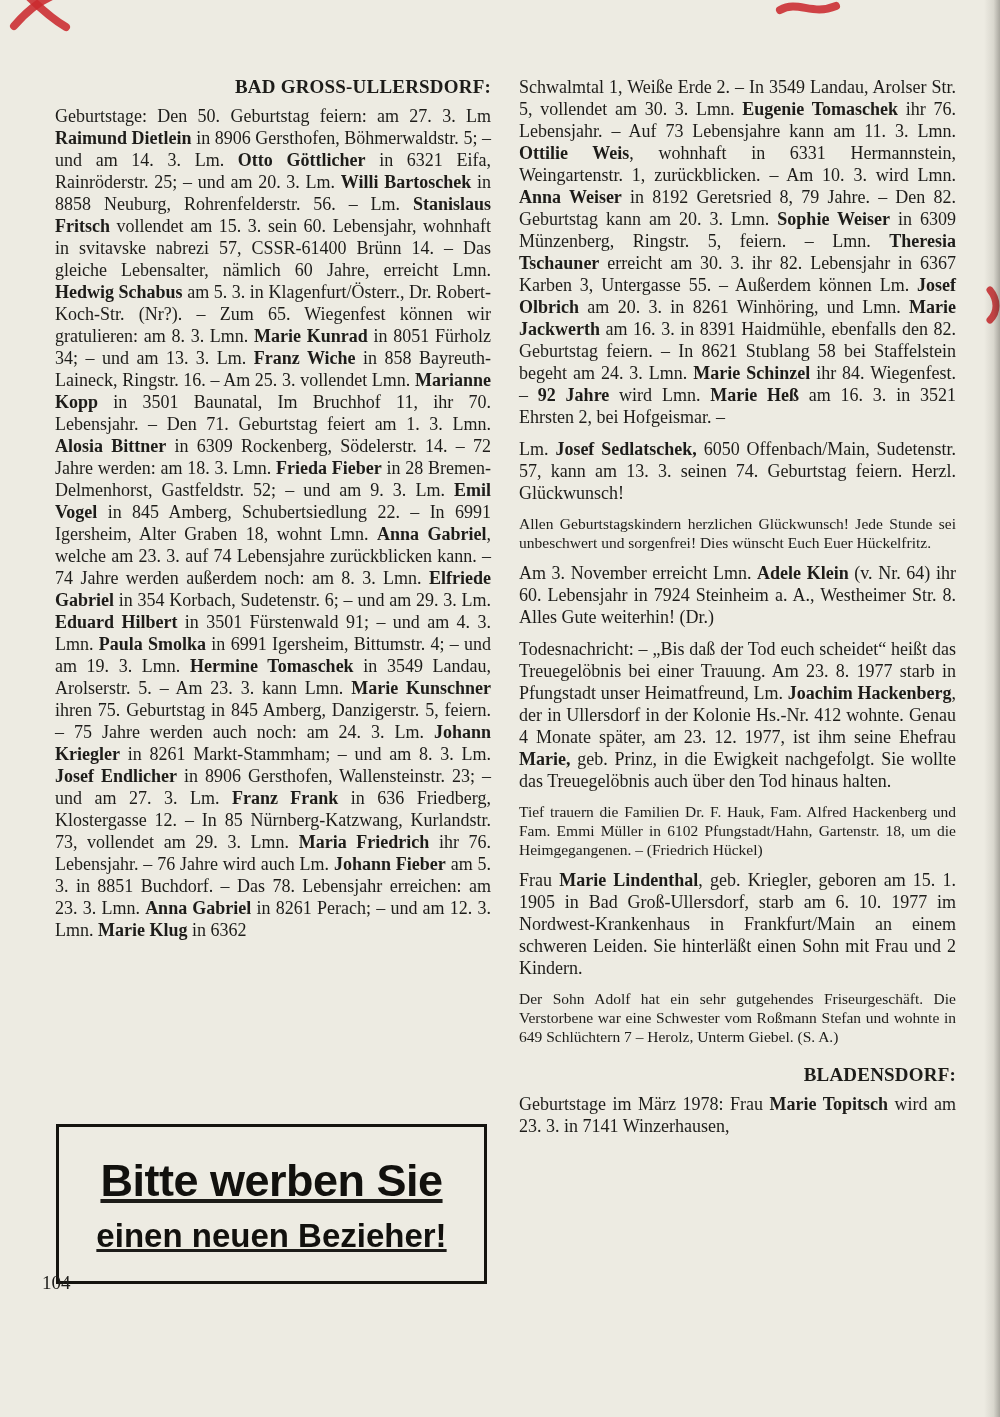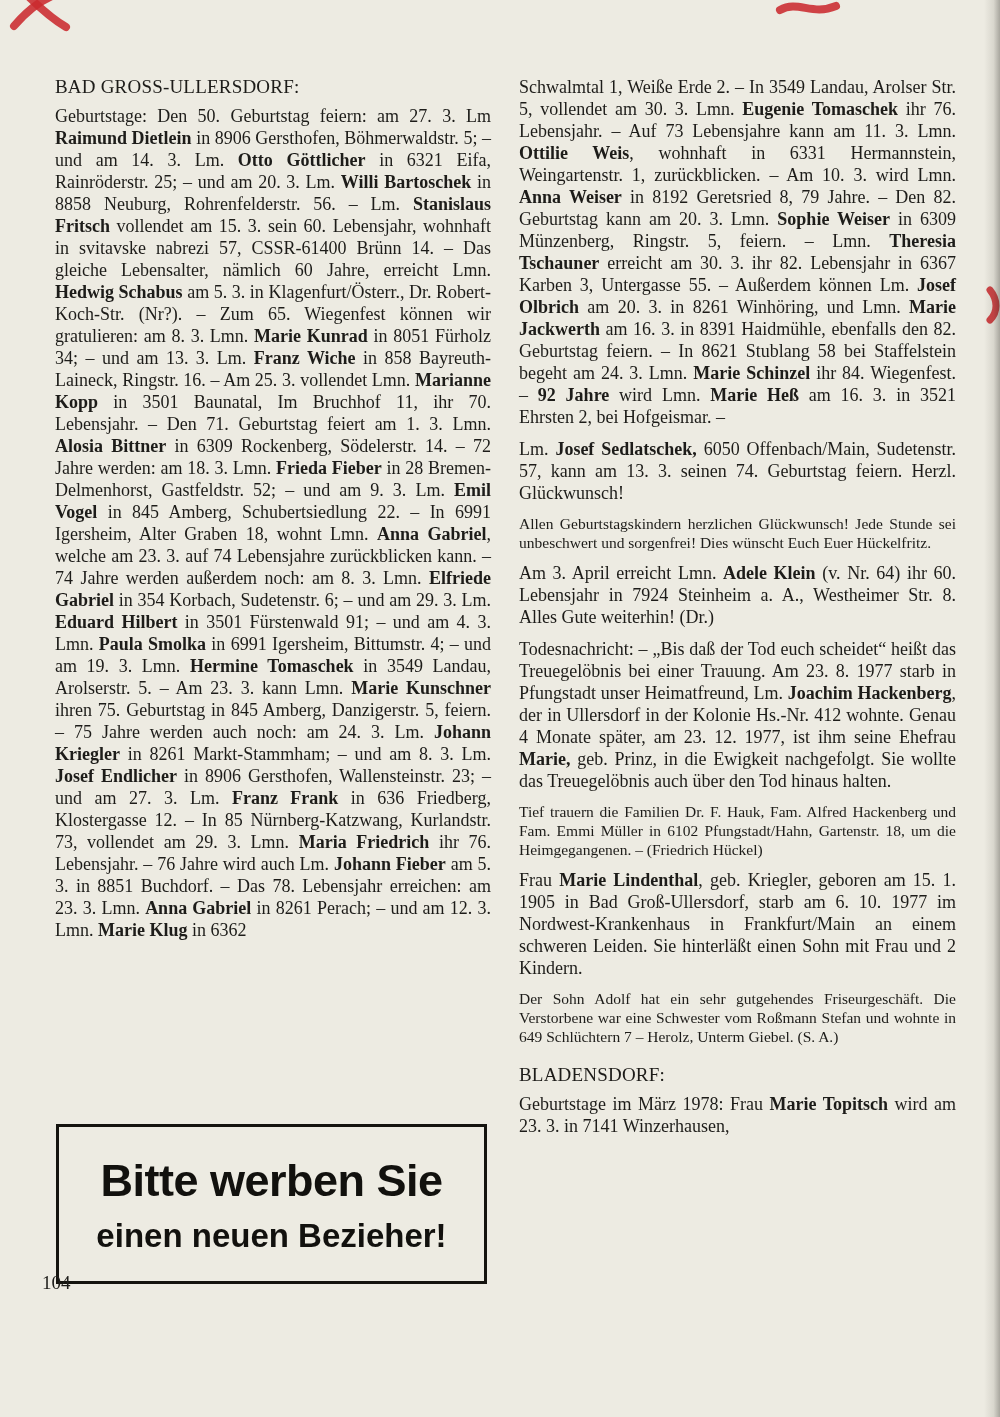--- a/index.html
+++ b/index.html
@@ -25,23 +25,24 @@
     pointer-events: none;
   }
   .col {
     position: absolute;
     top: 76px;
   }
   .col-left  { left: 55px;  width: 436px; }
   .col-right { left: 519px; width: 437px; }
   h2.section-heading {
     font-size: 19px;
-    font-weight: normal;
+    font-weight: bold;
     letter-spacing: 0.2px;
     margin: 0 0 7px 0;
+    text-align: right;
   }
   h2.section-heading.spaced {
     margin-top: 18px;
   }
   p.para {
     font-size: 18px;
     line-height: 22px;
     text-align: justify;
     margin: 0 0 10px 0;
     hyphens: auto;
@@ -54,20 +55,21 @@
   .ad-box {
     position: absolute;
     left: 56px;
     top: 1124px;
     width: 431px;
     box-sizing: border-box;
     border: 3px solid #14130e;
     text-align: center;
     padding: 28px 8px 26px 8px;
     font-family: "Liberation Sans", "DejaVu Sans", sans-serif;
+    text-decoration: underline;
   }
   .ad-line1 {
     font-size: 45px;
     font-weight: bold;
     letter-spacing: -0.5px;
     color: #12110e;
   }
   .ad-line2 {
     font-size: 33px;
     font-weight: bold;
@@ -101,21 +103,21 @@
 
   <div class="col col-left">
     <h2 class="section-heading">BAD GROSS-ULLERSDORF:</h2>
     <p class="para"><span>Geburtstage: Den 50. Geburtstag feiern: am 27. 3. Lm </span><b>Raimund Dietlein</b><span> in 8906 Gersthofen, Böhmerwaldstr. 5; – und am 14. 3. Lm. </span><b>Otto Göttlicher</b><span> in 6321 Eifa, Rainröderstr. 25; – und am 20. 3. Lm. </span><b>Willi Bartoschek</b><span> in 8858 Neuburg, Rohrenfelderstr. 56. – Lm. </span><b>Stanislaus Fritsch</b><span> vollendet am 15. 3. sein 60. Lebensjahr, wohnhaft in svitavske nabrezi 57, CSSR-61400 Brünn 14. – Das gleiche Lebensalter, nämlich 60 Jahre, erreicht Lmn. </span><b>Hedwig Schabus</b><span> am 5. 3. in Klagenfurt/Österr., Dr. Robert-Koch-Str. (Nr?). – Zum 65. Wiegenfest können wir gratulieren: am 8. 3. Lmn. </span><b>Marie Kunrad</b><span> in 8051 Fürholz 34; – und am 13. 3. Lm. </span><b>Franz Wiche</b><span> in 858 Bayreuth-Laineck, Ringstr. 16. – Am 25. 3. vollendet Lmn. </span><b>Marianne Kopp</b><span> in 3501 Baunatal, Im Bruchhof 11, ihr 70. Lebensjahr. – Den 71. Geburtstag feiert am 1. 3. Lmn. </span><b>Alosia Bittner</b><span> in 6309 Rockenberg, Södelerstr. 14. – 72 Jahre werden: am 18. 3. Lmn. </span><b>Frieda Fieber</b><span> in 28 Bremen-Delmenhorst, Gastfeldstr. 52; – und am 9. 3. Lm. </span><b>Emil Vogel</b><span> in 845 Amberg, Schubertsiedlung 22. – In 6991 Igersheim, Alter Graben 18, wohnt Lmn. </span><b>Anna Gabriel</b><span>, welche am 23. 3. auf 74 Lebensjahre zurückblicken kann. – 74 Jahre werden außerdem noch: am 8. 3. Lmn. </span><b>Elfriede Gabriel</b><span> in 354 Korbach, Sudetenstr. 6; – und am 29. 3. Lm. </span><b>Eduard Hilbert</b><span> in 3501 Fürstenwald 91; – und am 4. 3. Lmn. </span><b>Paula Smolka</b><span> in 6991 Igersheim, Bittumstr. 4; – und am 19. 3. Lmn. </span><b>Hermine Tomaschek</b><span> in 3549 Landau, Arolserstr. 5. – Am 23. 3. kann Lmn. </span><b>Marie Kunschner</b><span> ihren 75. Geburtstag in 845 Amberg, Danzigerstr. 5, feiern. – 75 Jahre werden auch noch: am 24. 3. Lm. </span><b>Johann Kriegler</b><span> in 8261 Markt-Stammham; – und am 8. 3. Lm. </span><b>Josef Endlicher</b><span> in 8906 Gersthofen, Wallensteinstr. 23; – und am 27. 3. Lm. </span><b>Franz Frank</b><span> in 636 Friedberg, Klostergasse 12. – In 85 Nürnberg-Katzwang, Kurlandstr. 73, vollendet am 29. 3. Lmn. </span><b>Maria Friedrich</b><span> ihr 76. Lebensjahr. – 76 Jahre wird auch Lm. </span><b>Johann Fieber</b><span> am 5. 3. in 8851 Buchdorf. – Das 78. Lebensjahr erreichen: am 23. 3. Lmn. </span><b>Anna Gabriel</b><span> in 8261 Perach; – und am 12. 3. Lmn. </span><b>Marie Klug</b><span> in 6362</span></p>
   </div>
 
   <div class="col col-right">
     <p class="para"><span>Schwalmtal 1, Weiße Erde 2. – In 3549 Landau, Arolser Str. 5, vollendet am 30. 3. Lmn. </span><b>Eugenie Tomaschek</b><span> ihr 76. Lebensjahr. – Auf 73 Lebensjahre kann am 11. 3. Lmn. </span><b>Ottilie Weis</b><span>, wohnhaft in 6331 Hermannstein, Weingartenstr. 1, zurückblicken. – Am 10. 3. wird Lmn. </span><b>Anna Weiser</b><span> in 8192 Geretsried 8, 79 Jahre. – Den 82. Geburtstag kann am 20. 3. Lmn. </span><b>Sophie Weiser</b><span> in 6309 Münzenberg, Ringstr. 5, feiern. – Lmn. </span><b>Theresia Tschauner</b><span> erreicht am 30. 3. ihr 82. Lebensjahr in 6367 Karben 3, Untergasse 55. – Außerdem können Lm. </span><b>Josef Olbrich</b><span> am 20. 3. in 8261 Winhöring, und Lmn. </span><b>Marie Jackwerth</b><span> am 16. 3. in 8391 Haidmühle, ebenfalls den 82. Geburtstag feiern. – In 8621 Stublang 58 bei Staffelstein begeht am 24. 3. Lmn. </span><b>Marie Schinzel</b><span> ihr 84. Wiegenfest. – </span><b>92 Jahre</b><span> wird Lmn. </span><b>Marie Heß</b><span> am 16. 3. in 3521 Ehrsten 2, bei Hofgeismar. –</span></p>
     <p class="para"><span>Lm. </span><b>Josef Sedlatschek,</b><span> 6050 Offenbach/Main, Sudetenstr. 57, kann am 13. 3. seinen 74. Geburtstag feiern. Herzl. Glückwunsch!</span></p>
     <p class="para small"><span>Allen Geburtstagskindern herzlichen Glückwunsch! Jede Stunde sei unbeschwert und sorgenfrei! Dies wünscht Euch Euer Hückelfritz.</span></p>
-    <p class="para"><span>Am 3. April erreicht Lmn. </span><b>Adele Klein</b><span> (v. Nr. 64) ihr 60. Lebensjahr in 7924 Steinheim a. A., Westheimer Str. 8. Alles Gute weiterhin! (Dr.)</span></p>
+    <p class="para"><span>Am 3. November erreicht Lmn. </span><b>Adele Klein</b><span> (v. Nr. 64) ihr 60. Lebensjahr in 7924 Steinheim a. A., Westheimer Str. 8. Alles Gute weiterhin! (Dr.)</span></p>
     <p class="para"><span>Todesnachricht: – „Bis daß der Tod euch scheidet“ heißt das Treuegelöbnis bei einer Trauung. Am 23. 8. 1977 starb in Pfungstadt unser Heimatfreund, Lm. </span><b>Joachim Hackenberg</b><span>, der in Ullersdorf in der Kolonie Hs.-Nr. 412 wohnte. Genau 4 Monate später, am 23. 12. 1977, ist ihm seine Ehefrau </span><b>Marie,</b><span> geb. Prinz, in die Ewigkeit nachgefolgt. Sie wollte das Treuegelöbnis auch über den Tod hinaus halten.</span></p>
     <p class="para small"><span>Tief trauern die Familien Dr. F. Hauk, Fam. Alfred Hackenberg und Fam. Emmi Müller in 6102 Pfungstadt/Hahn, Gartenstr. 18, um die Heimgegangenen. – (Friedrich Hückel)</span></p>
     <p class="para"><span>Frau </span><b>Marie Lindenthal</b><span>, geb. Kriegler, geboren am 15. 1. 1905 in Bad Groß-Ullersdorf, starb am 6. 10. 1977 im Nordwest-Krankenhaus in Frankfurt/Main an einem schweren Leiden. Sie hinterläßt einen Sohn mit Frau und 2 Kindern.</span></p>
     <p class="para small"><span>Der Sohn Adolf hat ein sehr gutgehendes Friseurgeschäft. Die Verstorbene war eine Schwester vom Roßmann Stefan und wohnte in 649 Schlüchtern 7 – Herolz, Unterm Giebel. (S. A.)</span></p>
     <h2 class="section-heading spaced">BLADENSDORF:</h2>
     <p class="para"><span>Geburtstage im März 1978: Frau </span><b>Marie Topitsch</b><span> wird am 23. 3. in 7141 Winzerhausen,</span></p>
   </div>
 
   <div class="ad-box">
     <div class="ad-line1">Bitte werben Sie</div>

